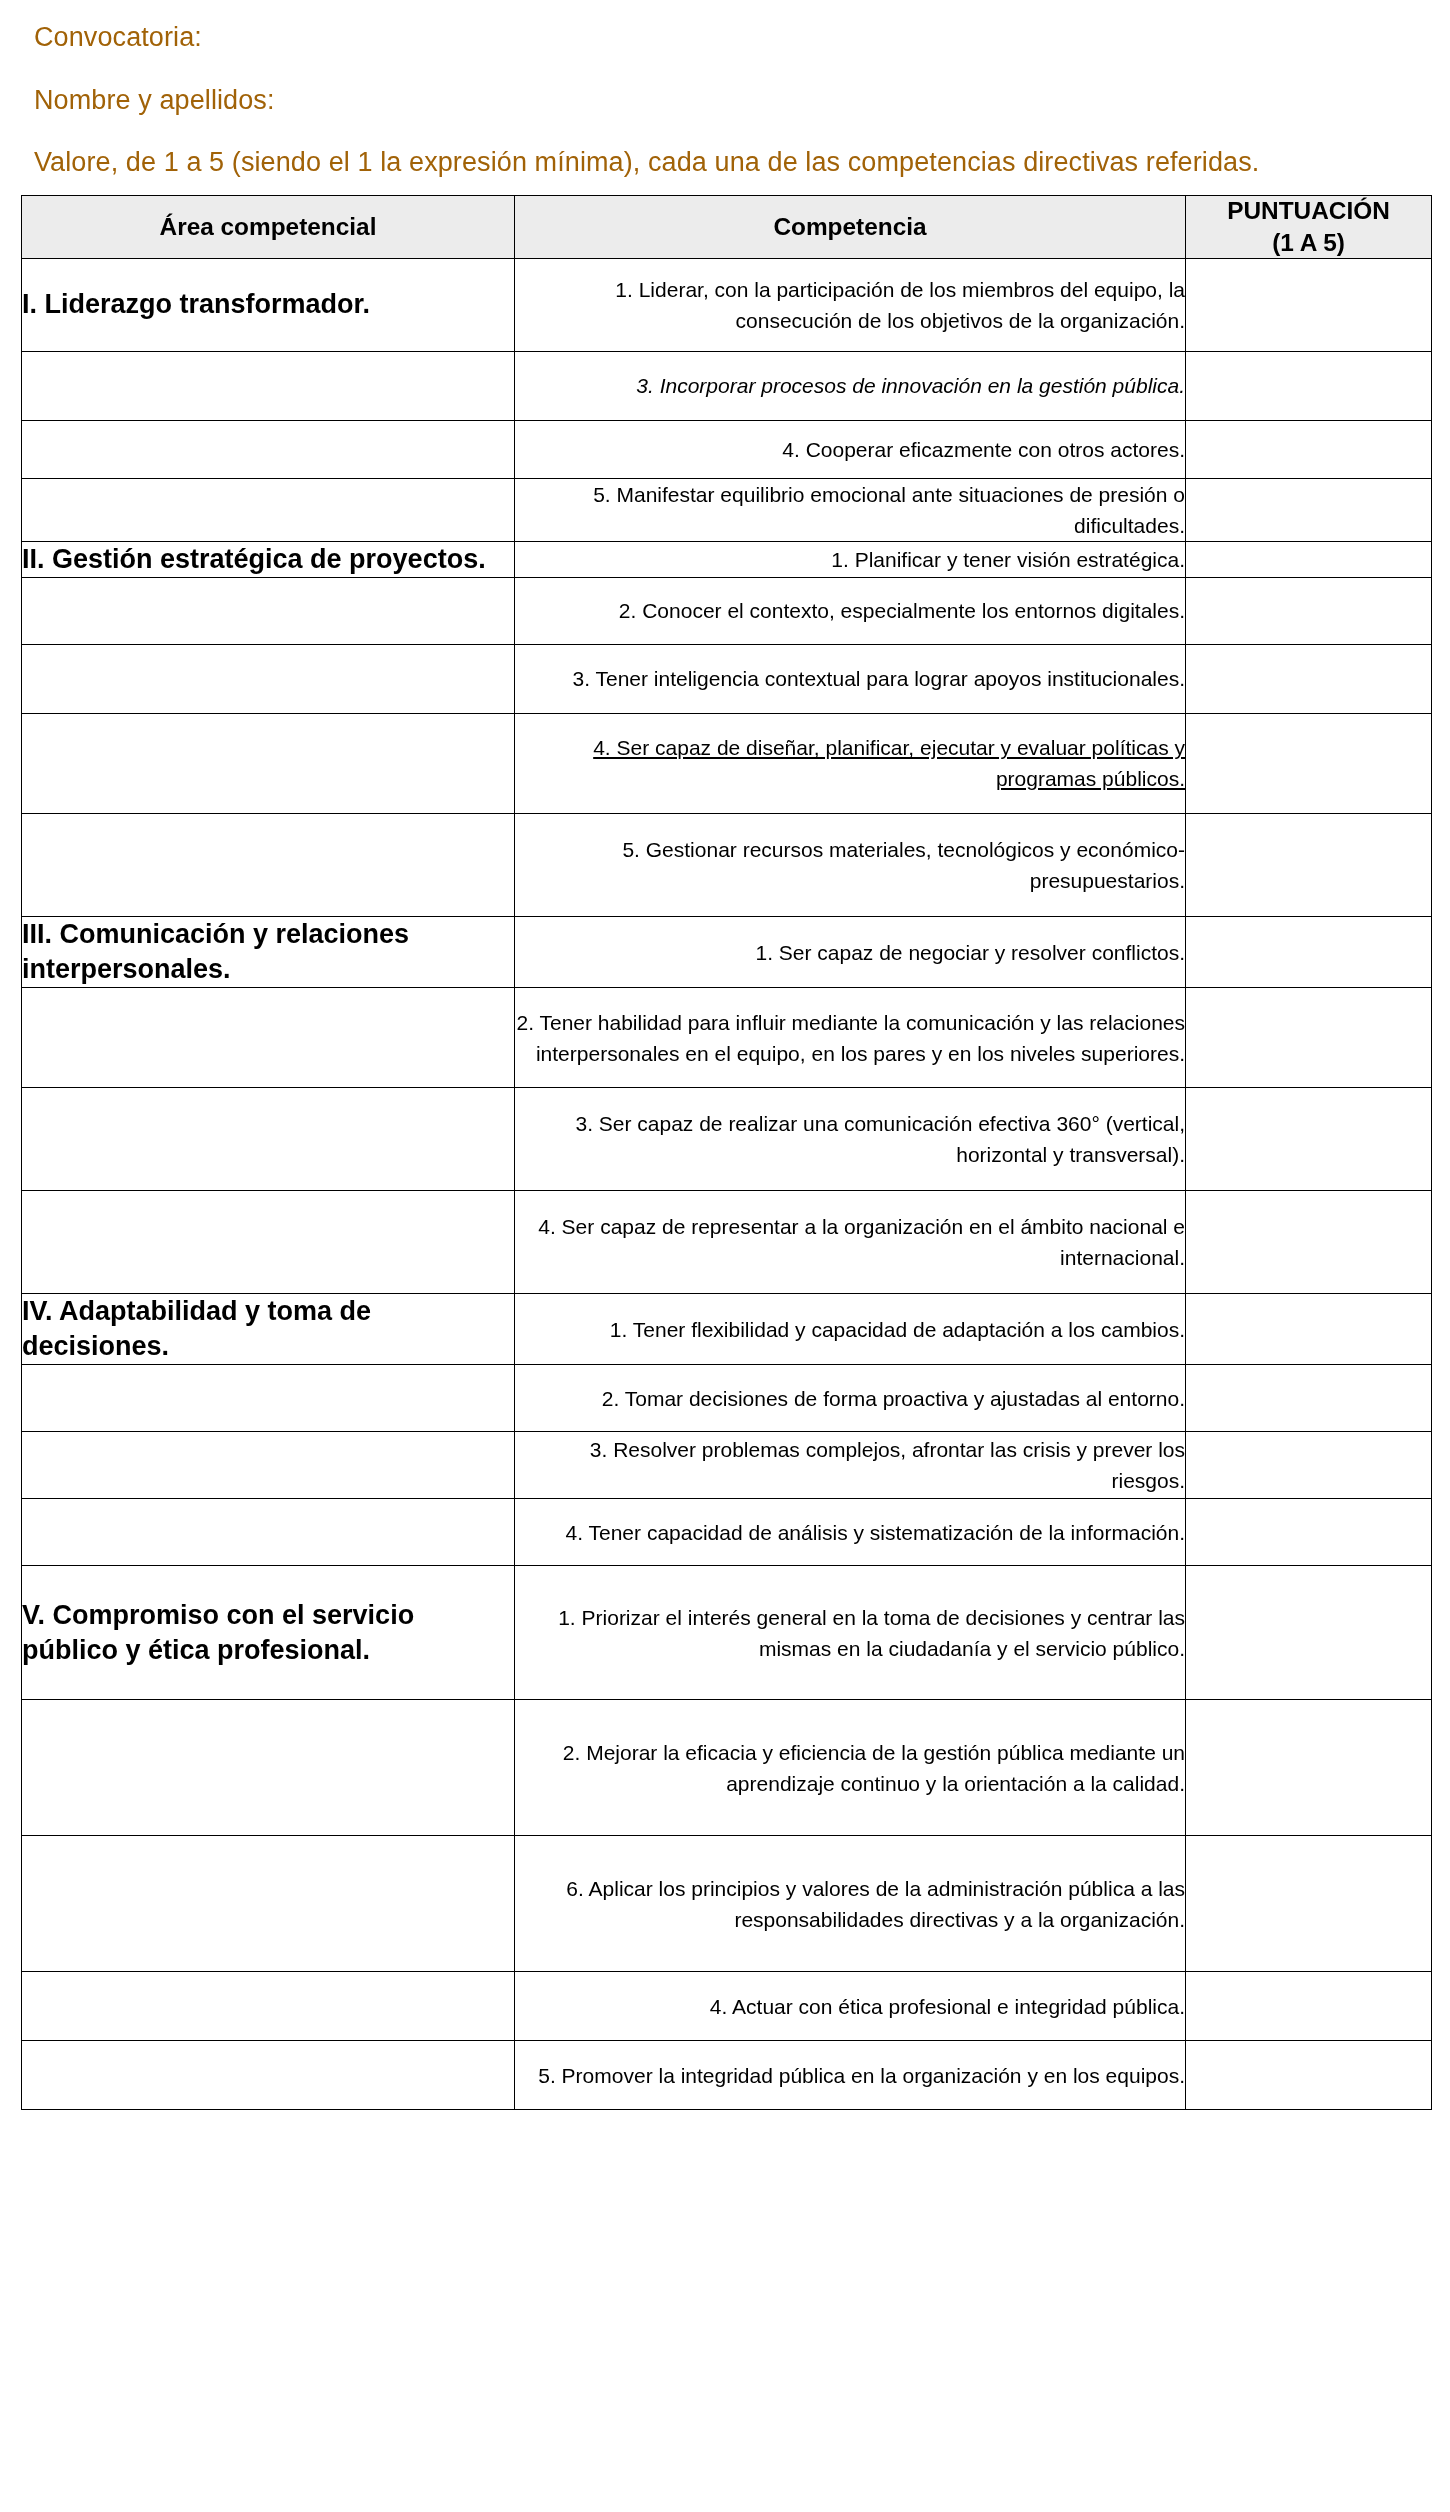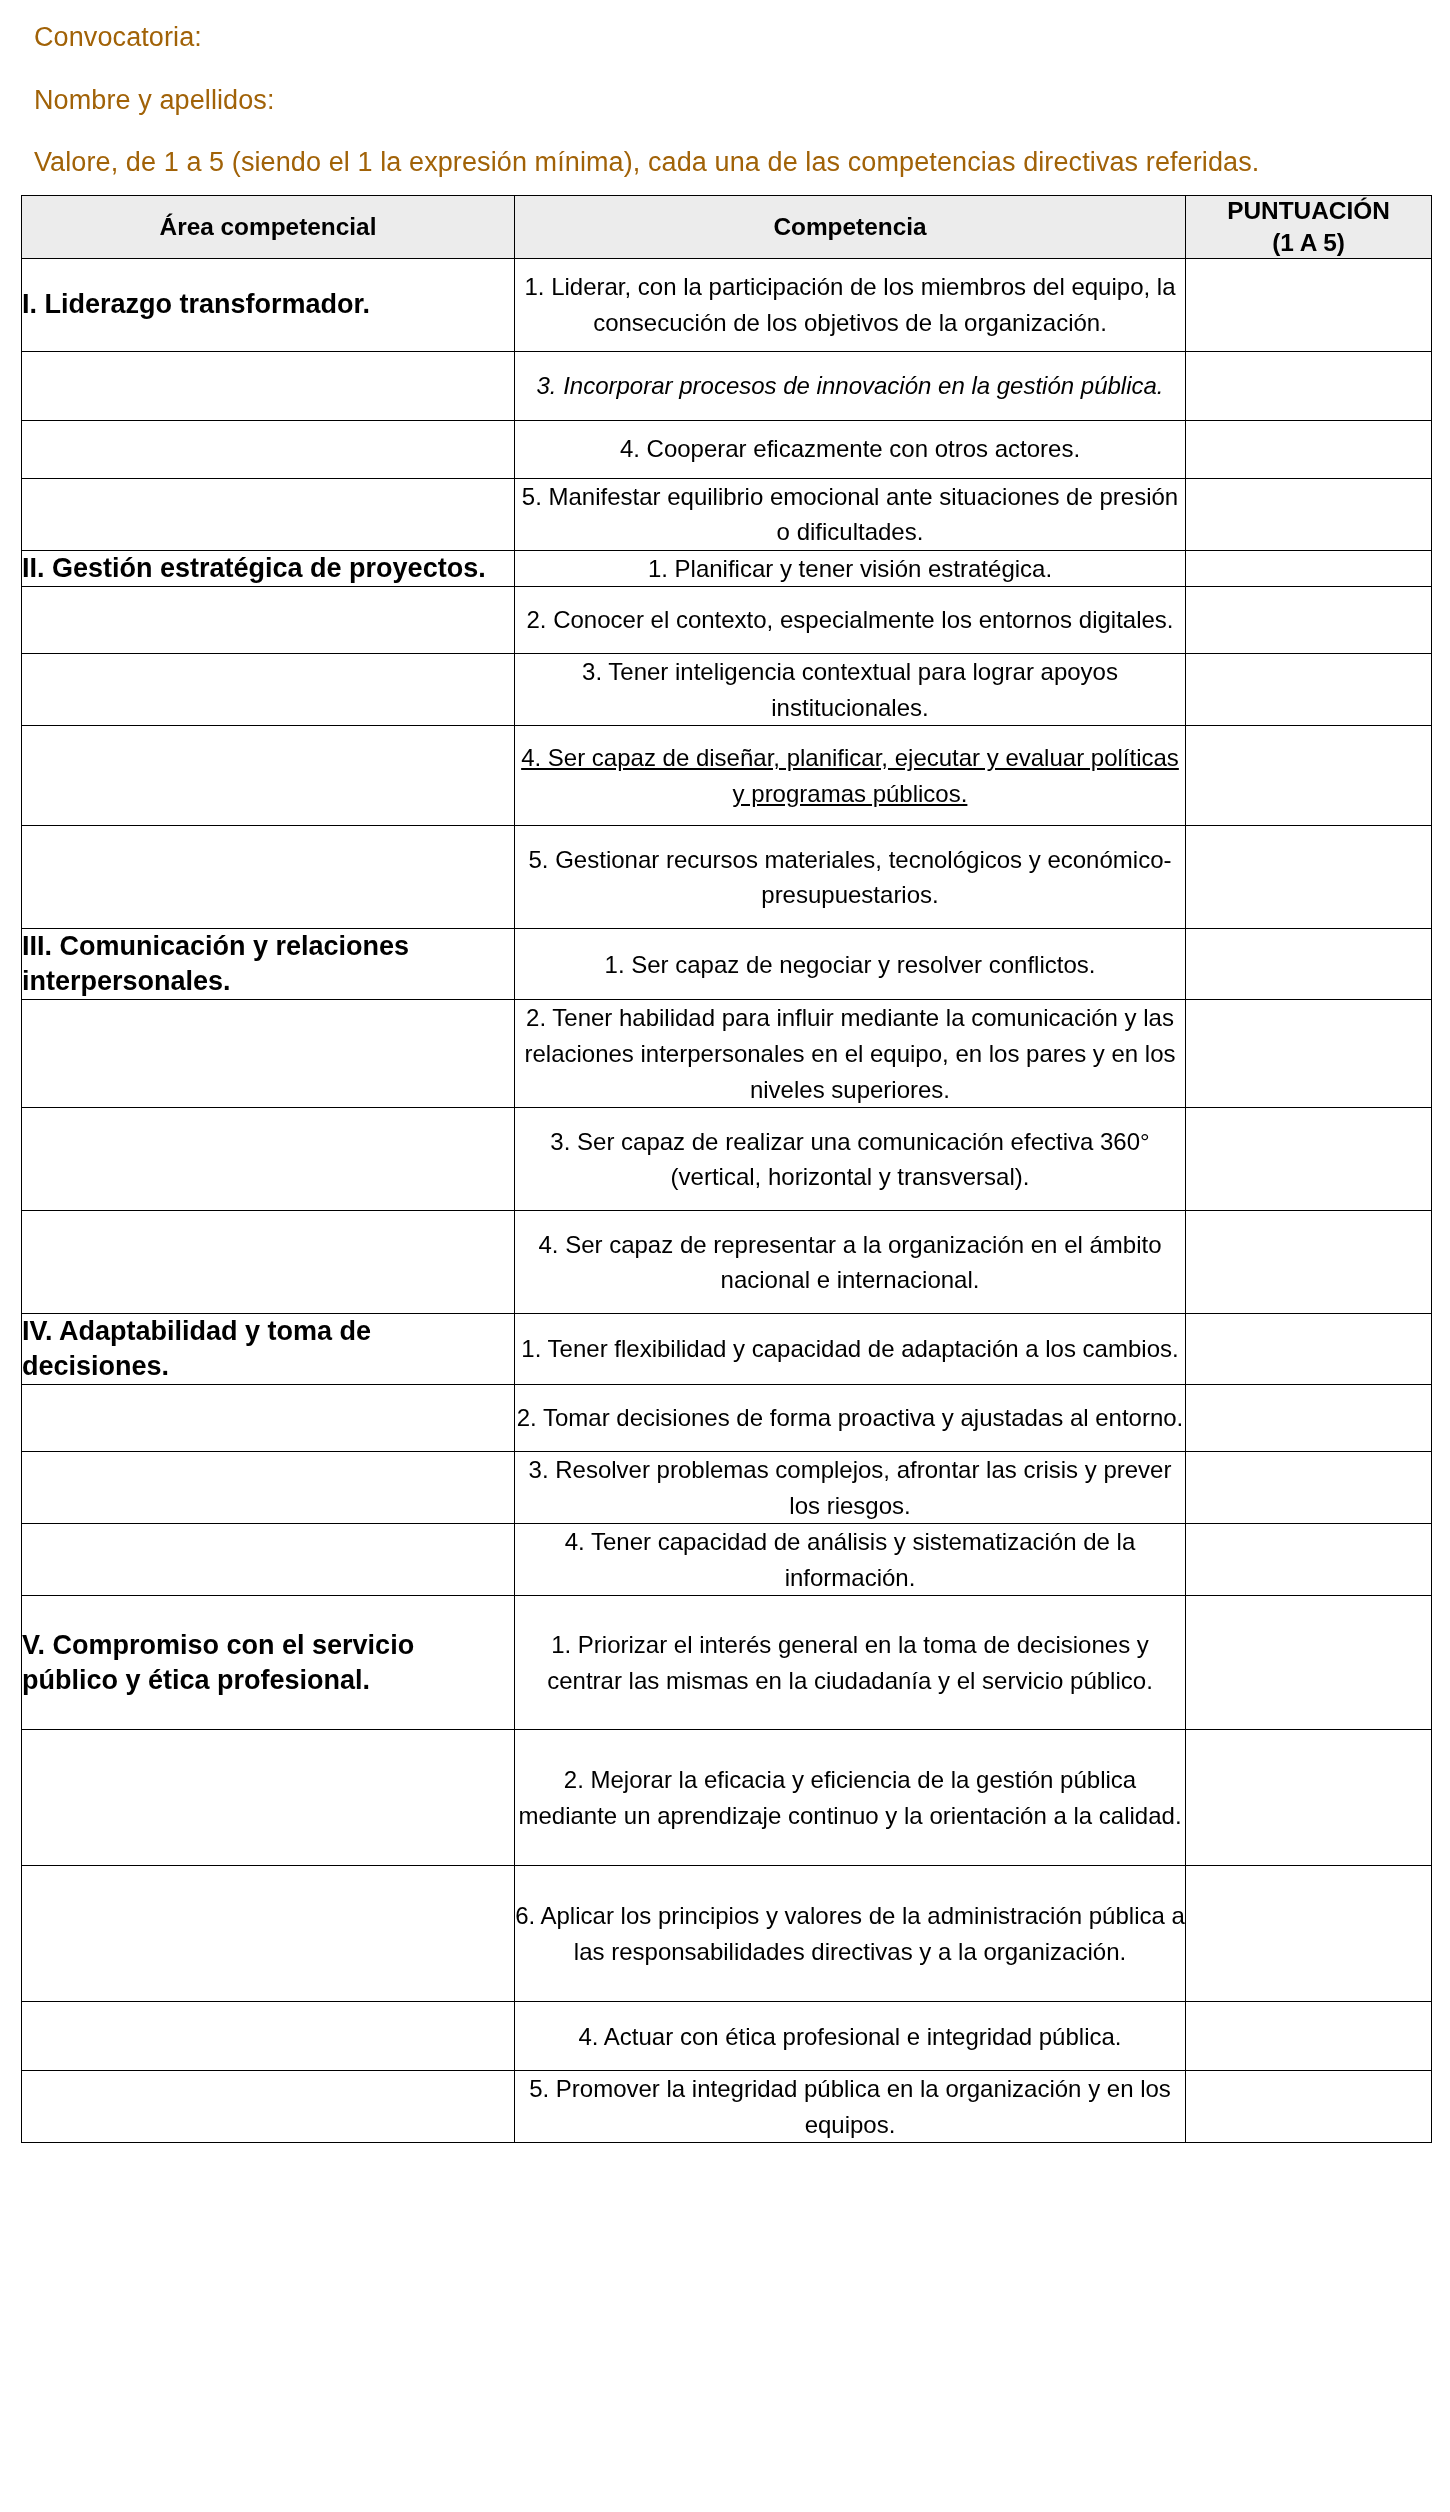--- a/index.html
+++ b/index.html
@@ -76,26 +76,26 @@
 
   td.area {
     font-size: 27px;
     font-weight: bold;
     line-height: 1.30;
     padding: 5.4px 7.2px 5.4px 10px;
     vertical-align: middle;
     text-align: left;
   }
   td.comp {
-    font-size: 24px;
+    font-size: 21px;
     font-weight: normal;
     line-height: 1.48;
     padding: 5.4px 11px 5.4px 10px;
     vertical-align: middle;
-    text-align: center;
+    text-align: right;
   }
   td.score {
     background: #ffffff;
   }
 </style>
 </head>
 <body>
 
 <div class="page">
 

